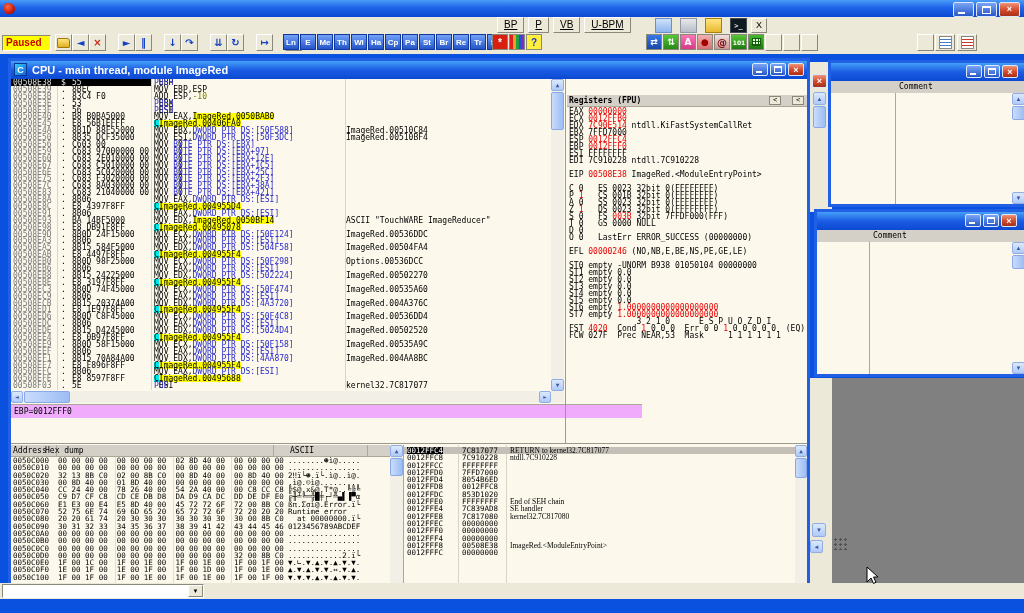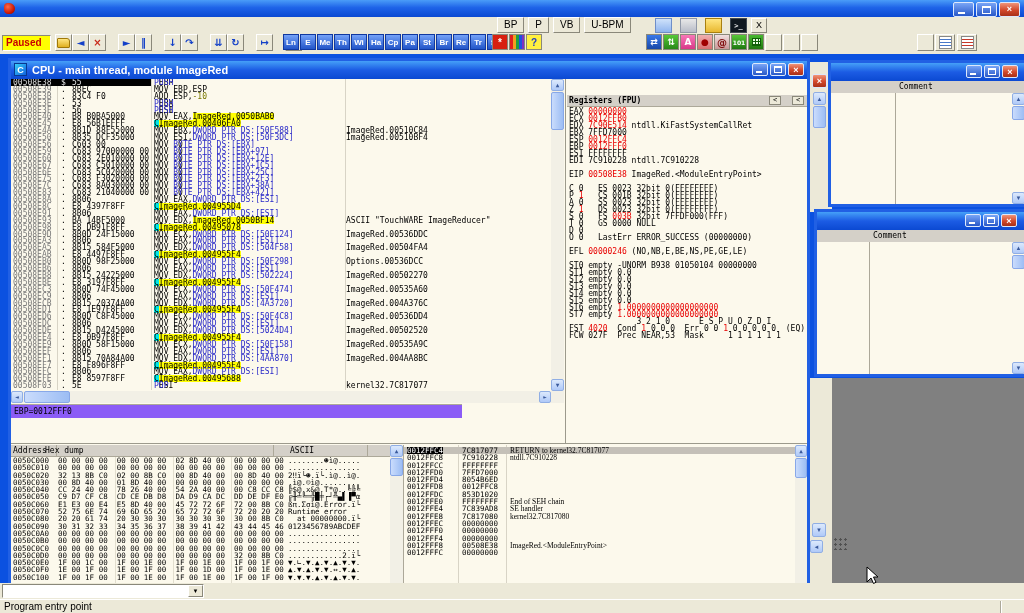--- a/index.html
+++ b/index.html
@@ -16,21 +16,21 @@
   .wb{width:19px;height:13px;border:1px solid #DCE8FC;border-radius:2px;
       background:linear-gradient(#79A5F6,#2858C8);display:flex;align-items:center;justify-content:center;
       color:#fff;font:bold 9px "Liberation Sans",sans-serif;line-height:9px;}
   .wb.close{background:linear-gradient(#F09478,#D2482A 55%,#A83018);}
   .wb .ming{width:7px;height:2px;background:#fff;margin-top:6px;margin-right:4px;}
   .wb .resg{width:7px;height:5px;border:1px solid #fff;border-top:2px solid #fff;}
   .menubar{position:absolute;left:0;top:17px;width:1024px;height:16px;background:#ECE9D8;
     border-bottom:1px solid #C8C4B4;font-size:11px;color:#000;}
   .mitems{position:absolute;left:2px;top:0;display:flex;height:16px;align-items:center;}
   .mitem{padding:0 7px;}
-  .pbtns{position:absolute;left:497px;top:0px;display:flex;gap:4px;height:16px;align-items:center;}
+  .pbtns{position:absolute;left:497px;top:0px;display:flex;gap:4px;height:16px;align-items:center;text-decoration:underline;}
   .pbtn{height:14px;line-height:14px;padding:0 6px;background:#ECE9D8;
     border:1px solid;border-color:#fff #8A887A #8A887A #fff;font-size:10px;}
   .micons{position:absolute;left:655px;top:1px;display:flex;gap:8px;}
   .mic{width:15px;height:13px;border:1px solid #9A98: }
   .mic{width:15px;height:13px;}
   .i-copydoc{background:linear-gradient(#CFE2FA,#8FB4EE);border:1px solid #6E8EC8;}
   .i-log{background:linear-gradient(#E8E8E8,#B8BCC8);border:1px solid #9098A8;}
   .i-folder{background:linear-gradient(#FFE680,#E8B830);border:1px solid #A88010;}
   .i-console{background:#101820;border:1px solid #404850;color:#E8E8E8;font:bold 7px "DejaVu Sans Mono",monospace;
     display:flex;align-items:center;justify-content:center;}
@@ -113,22 +113,22 @@
   .ic{background:#00E8E8;color:#000;}
   
   .sbtn{background:linear-gradient(#DCE9FC,#AFC9F8);border:1px solid #90AEE4;border-radius:2px;
     color:#3A5A9C;font-size:6px;line-height:6px;display:flex;align-items:center;justify-content:center;box-sizing:border-box;}
   .sthumb{background:linear-gradient(90deg,#CADCFC,#9CBDF4);border:1px solid #88A8E8;border-radius:2px;box-sizing:border-box;}
   .strack{background:#F2F0E6;}
   .dvsb{position:absolute;left:540px;top:0;width:13px;height:312px;}
   .dhsb{position:absolute;left:0;top:312px;width:540px;height:12px;}
   .corner{position:absolute;left:540px;top:312px;width:13px;height:12px;background:#F2F0E6;}
   
-  .infoline{position:absolute;left:0;top:325px;width:451px;height:14px;border-top:1px solid #ACA899;
-    background:#8b5cf6;font-size:8px;line-height:13px;padding-left:3px;box-sizing:border-box;color:#000;}
+  .infoline{position:absolute;left:0;top:325px;width:631px;height:14px;border-top:1px solid #ACA899;
+    background:#f0abfc;font-size:8px;line-height:13px;padding-left:3px;box-sizing:border-box;color:#000;}
   .vdiv{position:absolute;left:554px;top:0;width:1px;height:364px;background:#9C9A8C;}
   .hdiv{position:absolute;left:0;top:364px;width:100%;height:1px;background:#9C9A8C;}
   
   .regs{position:absolute;left:556px;top:16px;right:0;height:364px;overflow:hidden;}
   .reghead{position:relative;height:11px;background:#D4D0C8;border-bottom:1px solid #ACA899;
     font:bold 8px "DejaVu Sans Mono",monospace;line-height:11px;padding-left:2px;}
   .reghb{position:absolute;top:1px;width:12px;height:9px;background:#ECE9D8;border:1px solid #8A887A;
     font:7px "DejaVu Sans Mono",monospace;line-height:7px;text-align:center;box-sizing:border-box;}
   .rlines{position:absolute;left:2px;top:13px;right:0;}
   .rline{height:7px;font-size:8px;line-height:7px;white-space:pre;color:#000;}
@@ -575,22 +575,18 @@
     </div>
   </div>
 
   <div class="combobar">
     <div class="combo">
       <span></span>
       <span class="drop">▼</span>
     </div>
   </div>
 
-  <div class="statusbar">
-    <span class="stext">Program entry point</span>
-    <span class="sdiv"></span>
-  </div>
 
   <svg class="cursor" width="14" height="21" viewBox="0 0 14 21">
     <polygon points="1,1 1,16 5,12 7.5,17.5 10,16.3 7.5,11 12,11" fill="#FFFFFF" stroke="#000000" stroke-width="1"></polygon>
   </svg>
 
 </div>
 
 </body></html>

